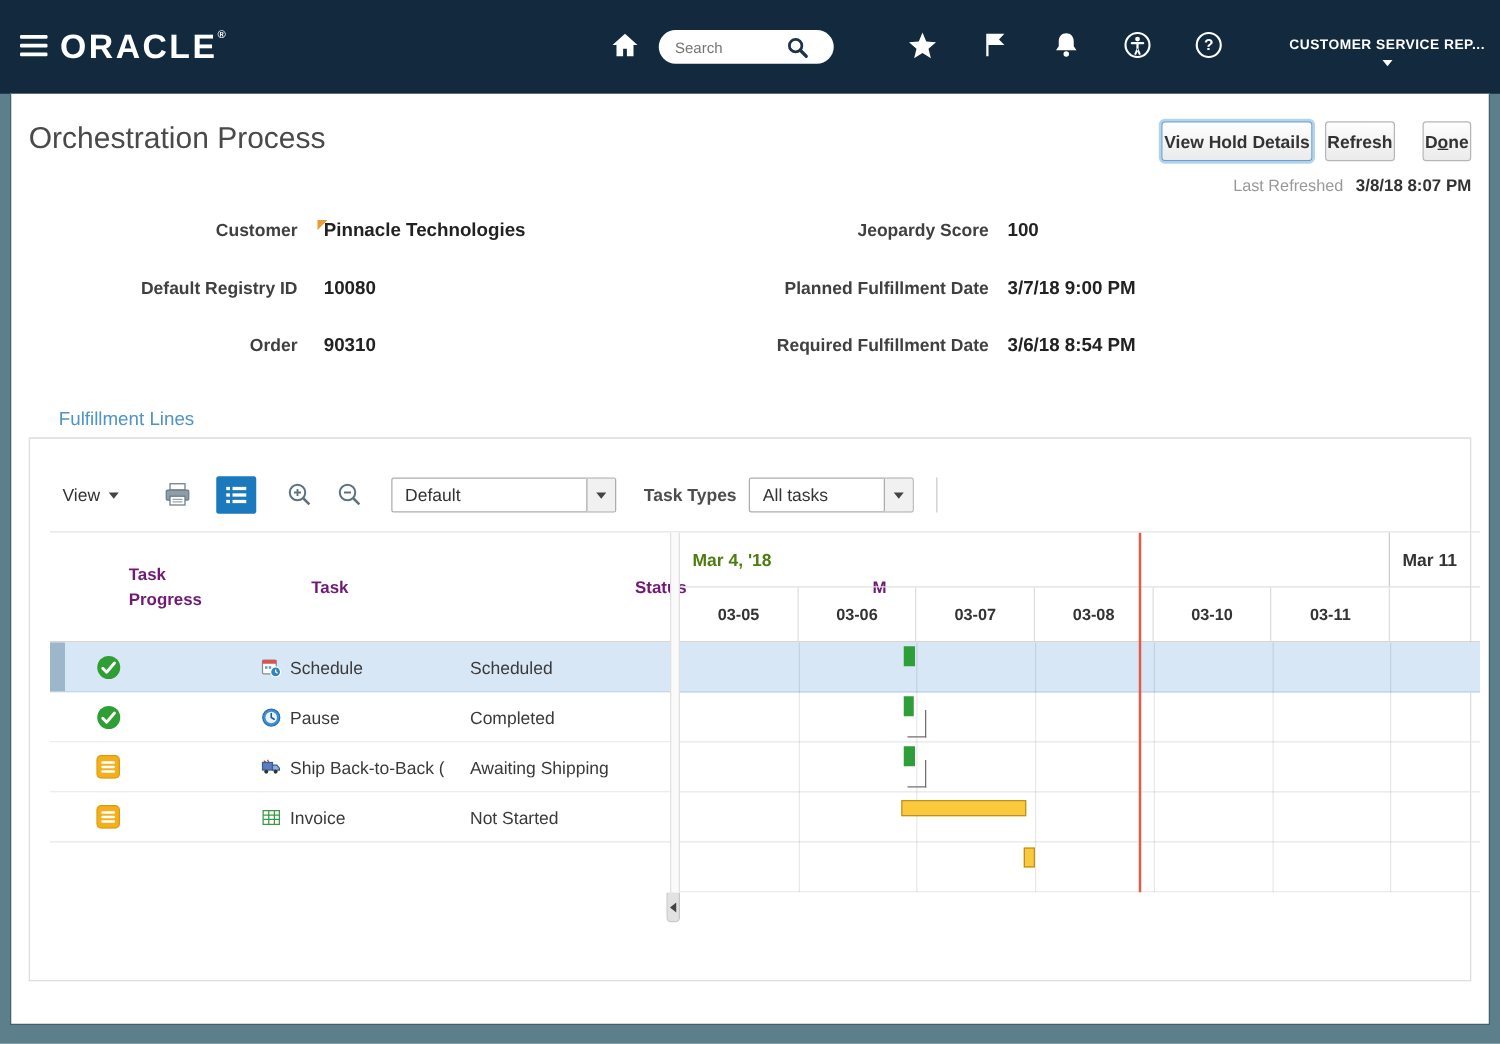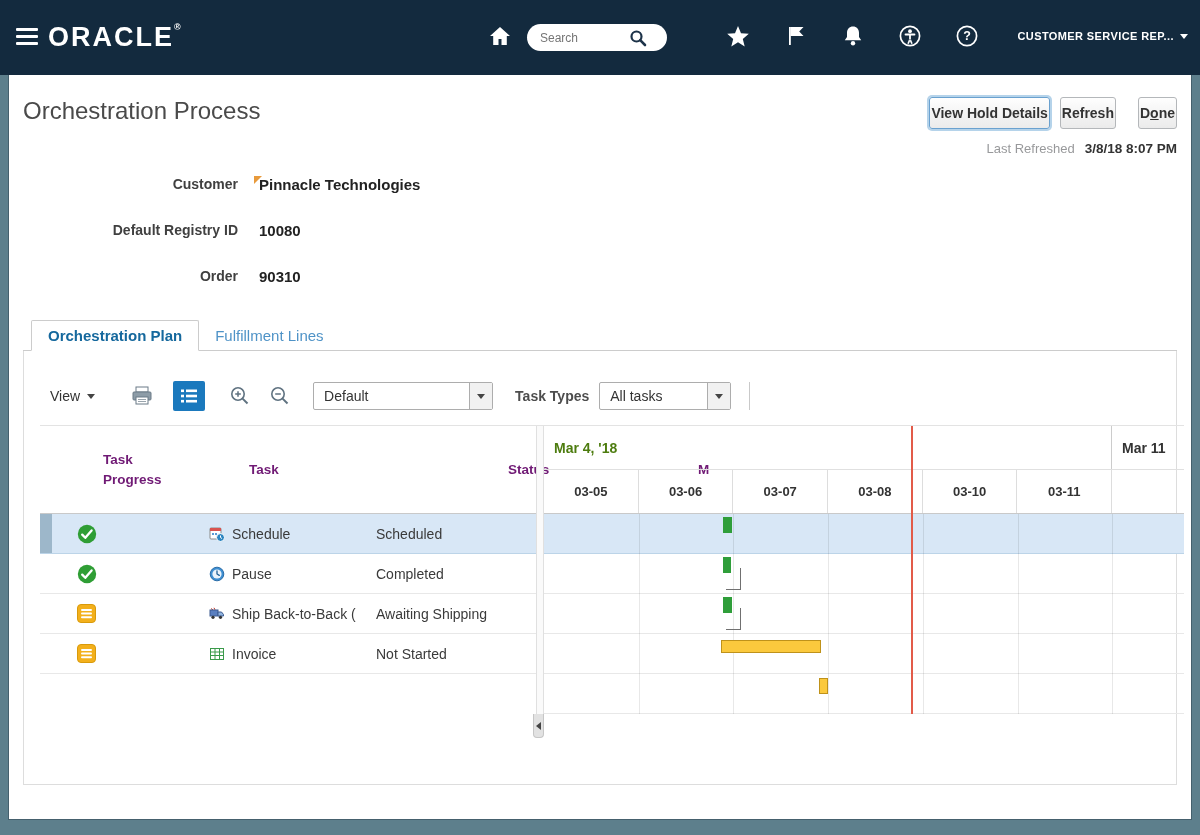--- a/index.html
+++ b/index.html
@@ -11,21 +11,21 @@
   .hamburger { position:absolute; left:16px; top:28px; width:22px; cursor:pointer; }
   .hamburger span { display:block; height:3px; background:#fff; border-radius:1px; margin-bottom:4px; }
   .brand { position:absolute; left:48px; top:22px; font-size:27px; font-weight:bold; letter-spacing:2px; }
   .brand sup { font-size:9px; vertical-align:top; }
   .tb-home { position:absolute; left:489px; top:26px; cursor:pointer; }
   .searchbox { position:absolute; left:527px; top:24px; width:140px; height:27px; background:#fff; border-radius:14px; display:flex; align-items:center; }
   .searchbox input { border:none; outline:none; background:transparent; font-family:"Liberation Sans",sans-serif; font-size:12px; color:#333; padding-left:13px; width:102px; }
   .searchbox .mag { margin-left:0px; display:flex; cursor:pointer; }
   .tb-icons { position:absolute; left:726px; top:25px; display:flex; gap:35px; }
   .tb-icons > span { display:flex; cursor:pointer; }
-  .user-menu { position:absolute; right:12px; top:30px; font-size:11px; font-weight:bold; letter-spacing:.4px; display:flex; align-items:center; gap:6px; cursor:pointer; }
+  .user-menu { position:absolute; right:12px; top:30px; font-size:11px; font-weight:bold; letter-spacing:.4px; display:flex; align-items:center; gap:6px; cursor:pointer;flex-direction:column; }
   .caret-dn-w { width:0; height:0; border-left:4px solid transparent; border-right:4px solid transparent; border-top:5px solid #fff; }
 
   
   .card { position:absolute; left:8px; top:75px; width:1184px; height:745px; background:#fff; border:1px solid #45606d; border-top:none; }
   .page-title { position:absolute; left:14px; top:22px; font-size:24px; font-weight:500; color:#4a4a4a; }
   .actions { position:absolute; right:14px; top:22px; display:flex; align-items:center; }
   .btn { height:32px; padding:0 1px; background:linear-gradient(#fefefe,#ebebeb); border:1px solid #b4b7ba; border-radius:3px; font-family:"Liberation Sans",sans-serif; font-weight:bold; font-size:14px; color:#333; cursor:pointer; }
   .btn.focused { border-color:#6aa1cf; box-shadow:0 0 0 2px #b5d3ea; }
   .btn + .btn { margin-left:10px; }
   .btn.done { margin-left:22px; }
@@ -187,23 +187,36 @@
     </div>
     <div class="frow">
       <span class="flabel">Default Registry ID</span>
       <span class="fvalue">10080</span>
     </div>
     <div class="frow">
       <span class="flabel">Order</span>
       <span class="fvalue">90310</span>
     </div>
   </div>
+  <div class="summary-right">
+    <div class="frow">
+      <span class="flabel">Jeopardy Score</span>
+      <span class="fvalue">100</span>
+    </div>
+    <div class="frow">
+      <span class="flabel">Planned Fulfillment Date</span>
+      <span class="fvalue">3/7/18 9:00 PM</span>
+    </div>
+    <div class="frow">
+      <span class="flabel">Required Fulfillment Date</span>
+      <span class="fvalue">3/6/18 8:54 PM</span>
+    </div>
+  </div>
 
   <div class="tabs">
-    <div class="tab active">Orchestration Plan</div>
     <div class="tab inactive">Fulfillment Lines</div>
   </div>
 
   <div class="panel">
     <div class="toolbar">
       <div class="view-menu">
         <span>View</span>
         <span class="caret-dn-d"></span>
       </div>
       <span class="icon-btn print">

